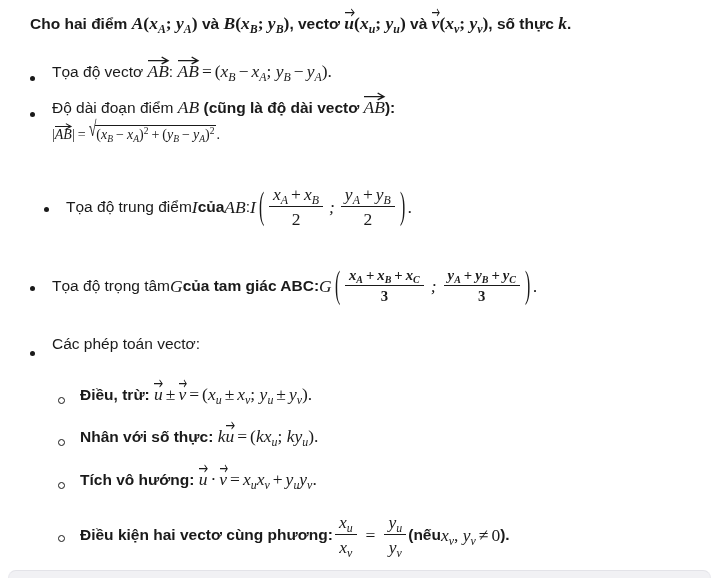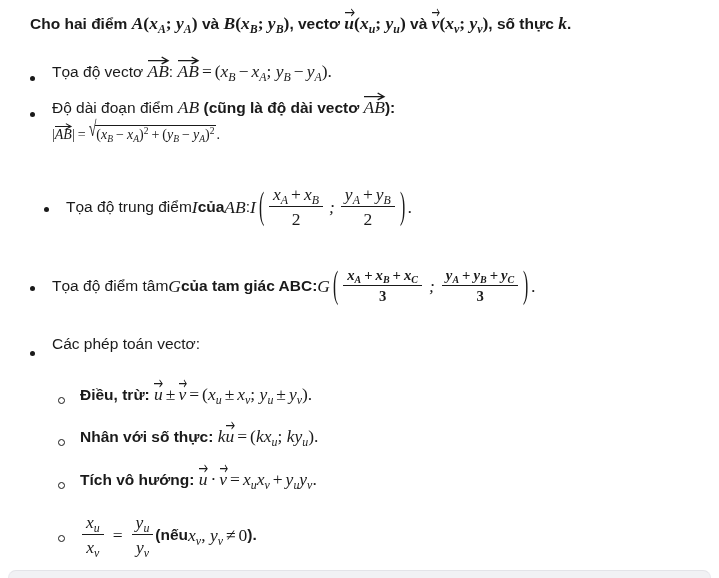--- a/index.html
+++ b/index.html
@@ -237,21 +237,21 @@
       </span>
 
       <span class="bigparen">)</span>
       <span class="math up">.</span>
     </span>
   </div>
 
   <div class="item" style="left:30px; top:259px; width:690px;">
     <span class="mk"><span class="dot" style="top:19px;"></span></span>
     <span class="bodytxt" style="display:flex; align-items:center; min-height:54px;">
-      <span class="vn b">Tọa độ điểm tâm </span>
+      <span class="vn b">Tọa độ trọng tâm </span>
         <span class="math b">G</span>
         <span class="vn"> của tam giác ABC: </span>
         <span class="math b">G</span>
 
       <span class="bigparen">(</span>
 
       <span class="math frac small">
         <span class="num"><span>x</span><sub>A</sub><span class="op">+</span><span>x</span><sub>B</sub><span class="op">+</span><span>x</span><sub>C</sub></span>
         <span class="den up">3</span>
       </span>
@@ -310,20 +310,21 @@
               <svg viewBox="0 0 24 10" preserveAspectRatio="none">
                 <path d="M0 7 L21 7 M15 2.5 L22 7 L15 11" stroke="#1a1a1a" stroke-width="1.8" fill="none"></path>
               </svg>
             </span><span>v</span></span><span class="op">=</span><span>x</span><sub>u</sub><span>x</span><sub>v</sub><span class="op">+</span><span>y</span><sub>u</sub><span>y</span><sub>v</sub><span class="up">.</span></span>
     </span>
   </div>
 
   <div class="item" style="left:58px; top:510px; width:650px;">
     <span class="mk"><span class="circ" style="top:19px;"></span></span>
     <span class="bodytxt" style="display:flex; align-items:center; min-height:50px;">
+      <span class="vn">Điều kiện hai vectơ cùng phương: </span>
 
       <span class="math frac">
         <span class="num"><span>x</span><sub>u</sub></span>
         <span class="den"><span>x</span><sub>v</sub></span>
       </span>
 
       <span class="math op" style="padding:0 7px;">=</span>
 
       <span class="math frac">
         <span class="num"><span>y</span><sub>u</sub></span>

